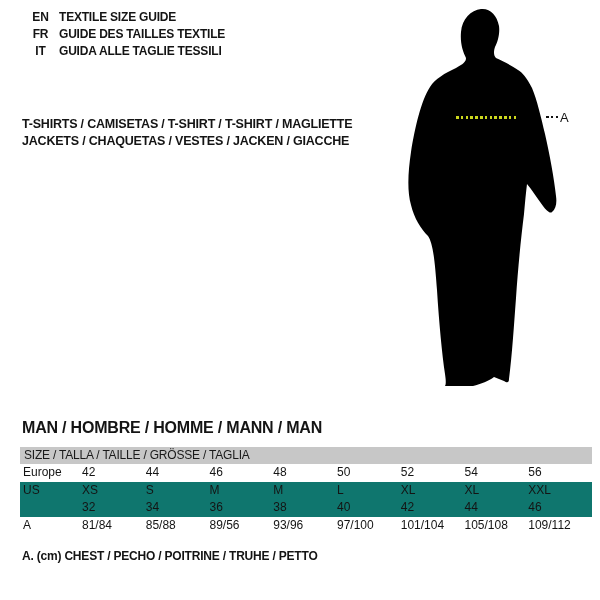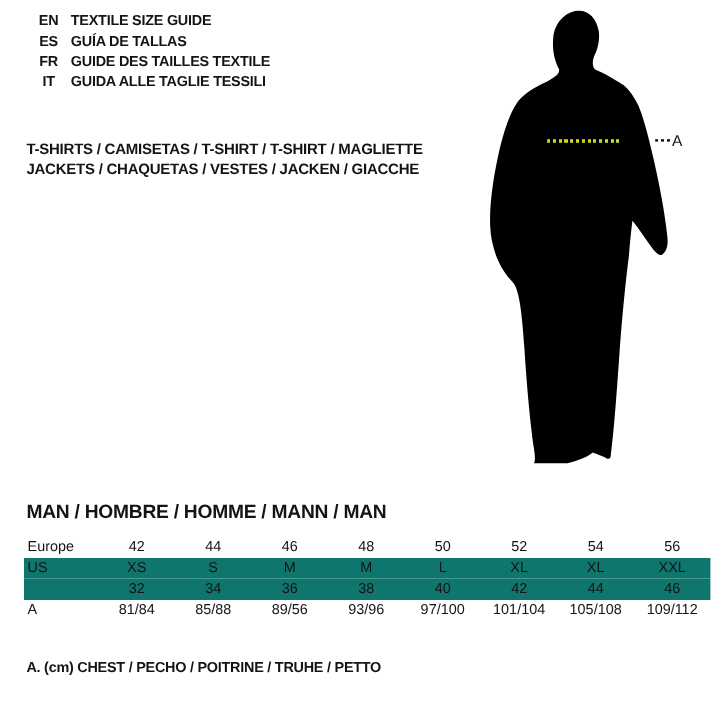--- a/index.html
+++ b/index.html
@@ -38,36 +38,32 @@
   .thead{
     height:17px;line-height:17px;background:#c7c7c7;color:#1a1a1a;
     padding-left:4px;letter-spacing:-0.2px;
   }
   .trow{
     display:grid;grid-template-columns:62px repeat(8,1fr);
     height:17.5px;line-height:17.5px;align-items:center;
   }
   .trow.shaded{background:#0f766e;}
   .tlabel{text-align:left;padding-left:3px;}
-  .tcell{text-align:center;}
+  .tcell{}
 
   
   .footnote{left:22px;top:549px;font-size:12px;font-weight:700;letter-spacing:-0.2px;}
 </style>
 </head>
 <body>
 
 <div class="abs lang-list">
   <div class="lang-row">
     <span class="lang-code">EN</span>
     <span class="lang-label">TEXTILE SIZE GUIDE</span>
-  </div>
-  <div class="lang-row">
-    <span class="lang-code">ES</span>
-    <span class="lang-label">GUÍA DE TALLAS</span>
   </div>
   <div class="lang-row">
     <span class="lang-code">FR</span>
     <span class="lang-label">GUIDE DES TAILLES TEXTILE</span>
   </div>
   <div class="lang-row">
     <span class="lang-code">IT</span>
     <span class="lang-label">GUIDA ALLE TAGLIE TESSILI</span>
   </div>
 </div>
@@ -114,20 +110,21 @@
 
 <div class="abs chest-dash"></div>
 
 <div class="abs pointer-dash"></div>
 
 <div class="abs measure-label">A</div>
 
 <div class="abs section-title">MAN / HOMBRE / HOMME / MANN / MAN</div>
 
 <div class="abs size-table">
+  <div class="thead">SIZE / TALLA / TAILLE / GRÖSSE / TAGLIA</div>
 
   <div class="trow">
     <div class="tlabel">Europe</div>
     <div class="tcell">42</div>
     <div class="tcell">44</div>
     <div class="tcell">46</div>
     <div class="tcell">48</div>
     <div class="tcell">50</div>
     <div class="tcell">52</div>
     <div class="tcell">54</div>

